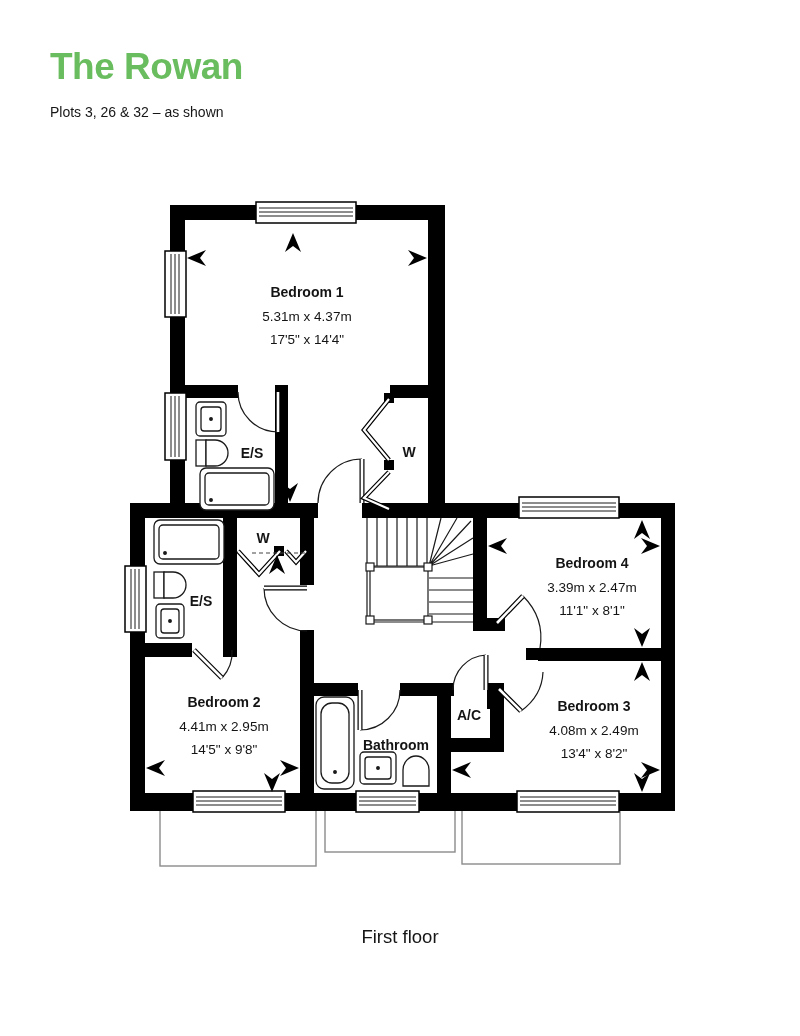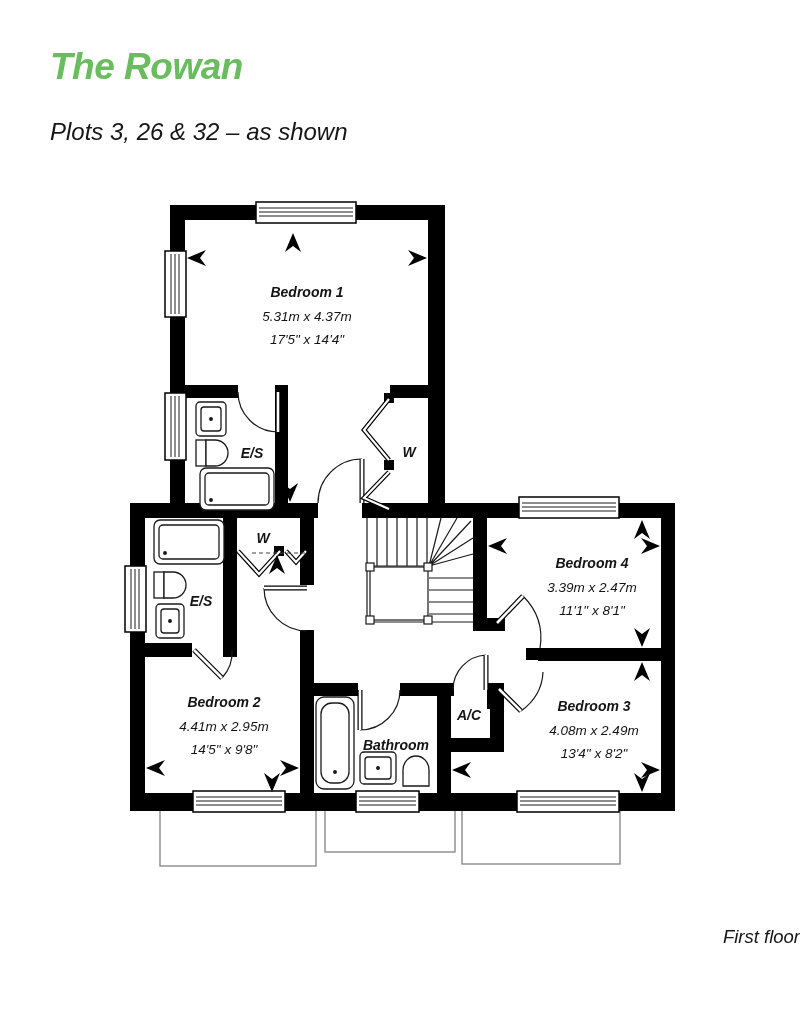--- a/index.html
+++ b/index.html
@@ -1,21 +1,21 @@
 <!DOCTYPE html>
 <html><head>
 <meta charset="utf-8">
 <style>
   html,body{margin:0;padding:0;background:#ffffff;}
   .page{position:relative;width:800px;height:1036px;background:#ffffff;overflow:hidden;
-        font-family:"Liberation Sans","DejaVu Sans",sans-serif;font-style:italic;}
+        font-family:"Liberation Sans","DejaVu Sans",sans-serif;}
   .hdr{position:absolute;left:50px;top:48px;}
   .hdr h1{margin:0;font-size:37px;line-height:1.0;font-weight:bold;letter-spacing:-0.5px;}
-  .hdr .sub{margin-top:31px;font-size:24px;color:#161616;line-height:1.32;}
-  .caption{position:absolute;left:0;top:926px;width:800px;text-align:right;
+  .hdr .sub{margin-top:18px;font-size:14px;color:#161616;line-height:1.32;}
+  .caption{position:absolute;left:0;top:926px;width:800px;text-align:center;
            font-size:18.5px;color:#161616;}
   svg text{font-family:"Liberation Sans","DejaVu Sans",sans-serif;fill:#141414;}
   svg .rname{font-size:14px;font-weight:bold;}
   svg .rdim{font-size:13.5px;}
   svg .rlab{font-size:14px;font-weight:bold;}
 </style>
 </head>
 <body>
 
 <div class="page">

